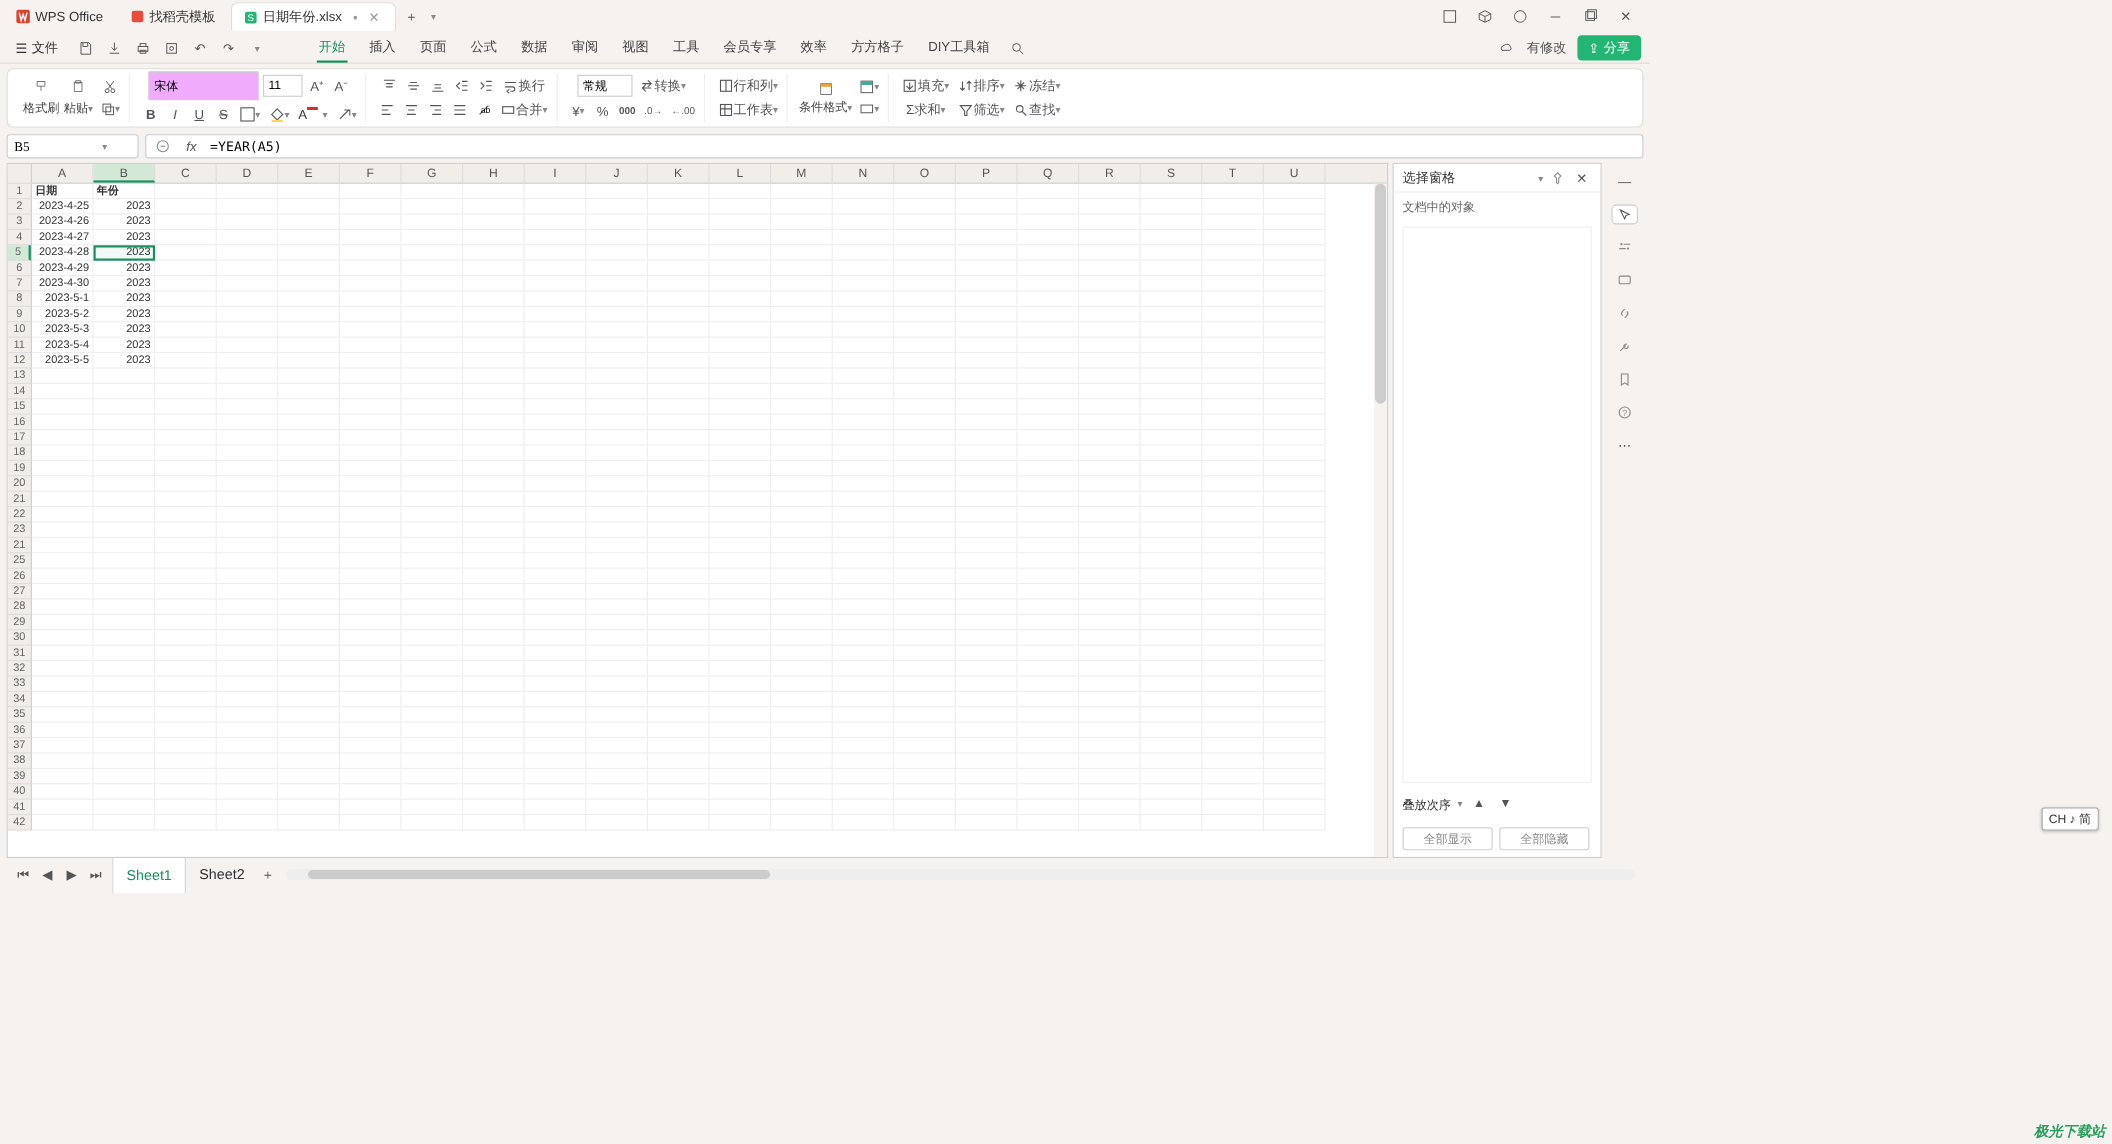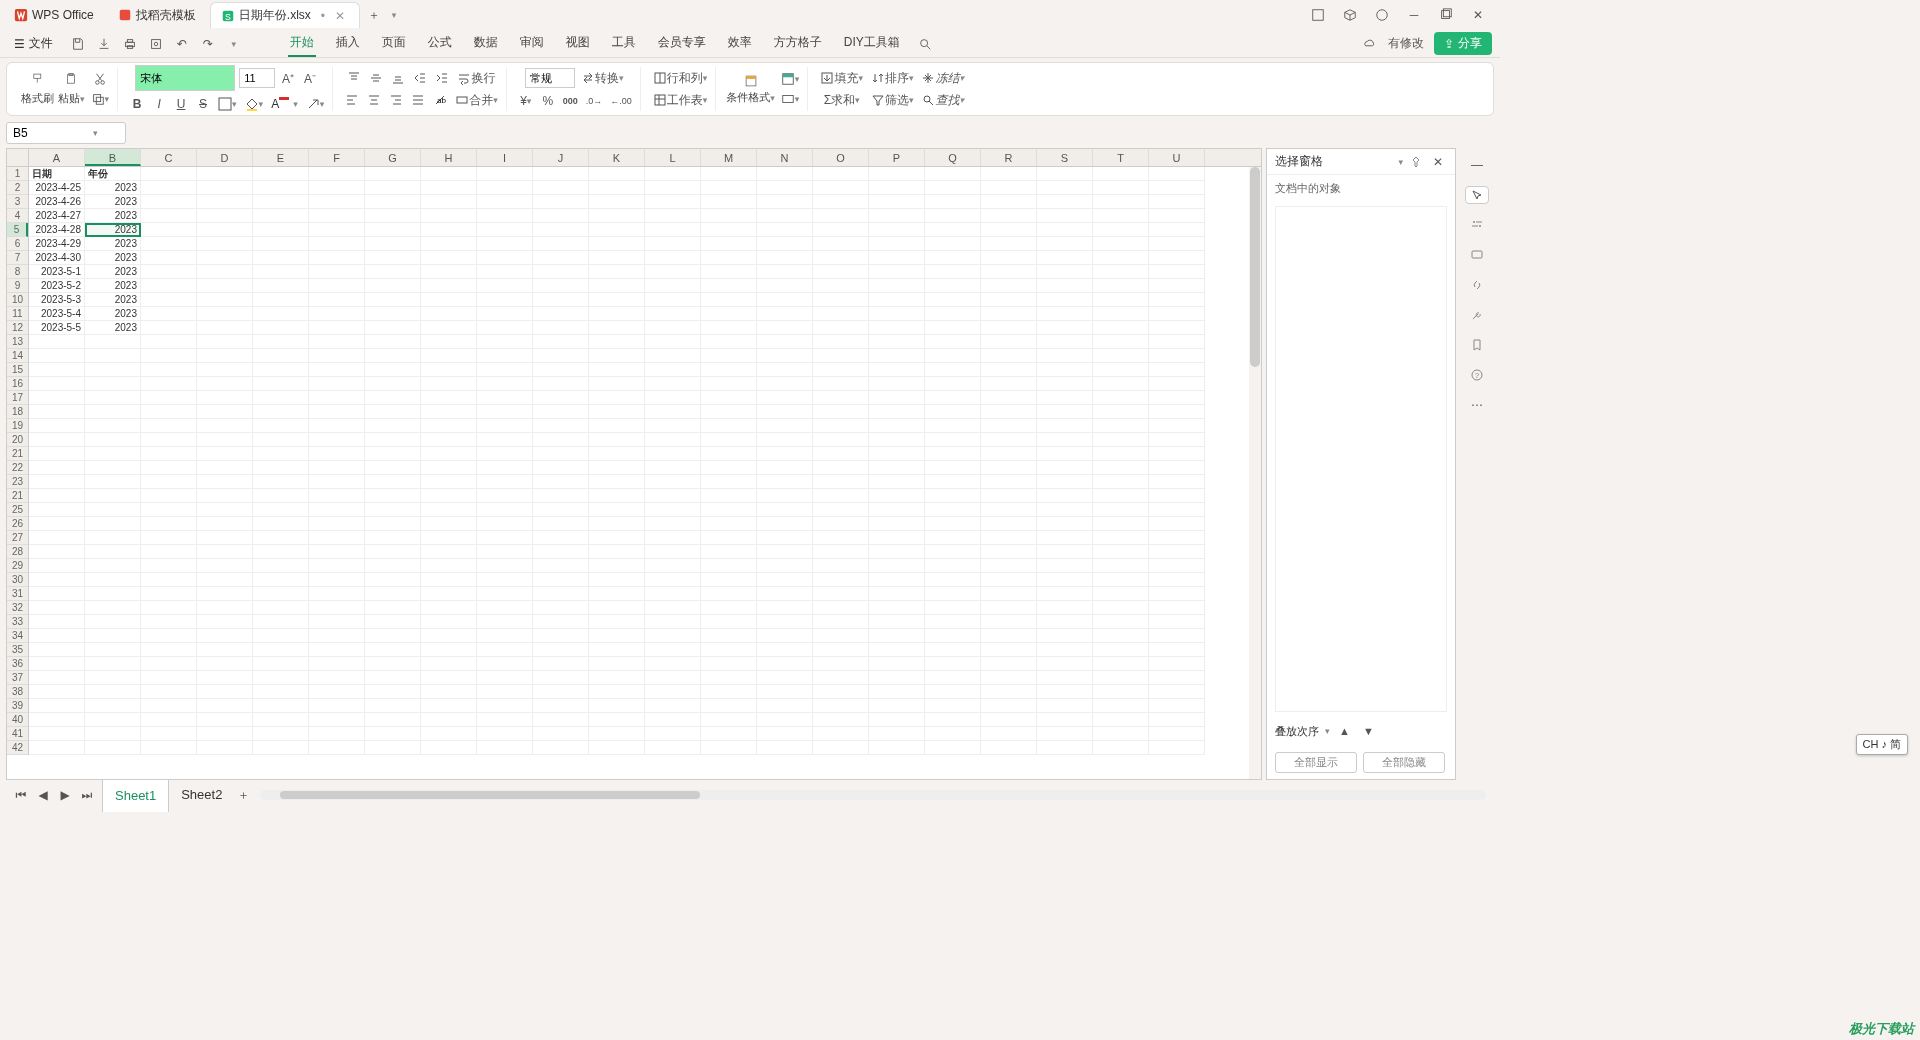--- a/index.html
+++ b/index.html
@@ -27,29 +27,29 @@
 .share-btn { background: #22b573; color: #fff; padding: 3px 10px; border-radius: 4px; display: flex; align-items: center; gap: 4px; }
 
 
 .ribbon { height: 54px; background: #fff; border: 1px solid #e0ddd8; border-radius: 6px; margin: 4px 6px; display: flex; align-items: center; padding: 0 8px; gap: 4px; }
 .rgroup { display: flex; align-items: center; gap: 4px; padding: 0 6px; border-right: 1px solid #eee; height: 44px; }
 .rgroup:last-child { border-right: none; }
 .rcol { display: flex; flex-direction: column; align-items: center; gap: 2px; }
 .rrow { display: flex; gap: 4px; align-items: center; }
 .rbtn { min-width: 18px; height: 18px; color: #555; display: flex; align-items: center; justify-content: center; padding: 0 2px; }
 .rbtn-lg { font-size: 11px; color: #444; }
-.font-select { width: 100px; height: 20px; border: 1px solid #ccc; padding: 12px 4px; font-size: 11px; background: #86efac; }
+.font-select { width: 100px; height: 20px; border: 1px solid #ccc; padding: 12px 4px; font-size: 11px; background: #f0abfc; }
 .size-select { width: 36px; height: 20px; border: 1px solid #ccc; padding: 0 4px; font-size: 11px; background: #fff; }
 .num-select { width: 50px; height: 20px; border: 1px solid #ccc; padding: 0 4px; font-size: 11px; background: #fff; }
 .dd { font-size: 9px; color: #888; }
 
 
 .formula-row { height: 26px; display: flex; align-items: center; margin: 0 6px 2px 6px; gap: 6px; }
 .name-box { width: 120px; height: 22px; border: 1px solid #ccc; background: #fff; display: flex; align-items: center; padding: 0 6px; border-radius: 3px; }
-.name-box input { border: none; outline: none; width: 80px; font-size: 12px; }
+.name-box input { border: none; outline: none; width: 80px; font-size: 12px; font-family: Liberation Serif, serif; }
 .fx-area { flex: 1; height: 22px; border: 1px solid #ccc; background: #fff; display: flex; align-items: center; padding: 0 6px; border-radius: 3px; gap: 8px; }
 .fx-area input { border: none; outline: none; flex: 1; font-size: 12px; font-family: Consolas, monospace; }
 
 
 .main { display: flex; height: 632px; margin: 0 6px; }
 .grid-wrap { flex: 1; background: #fff; border: 1px solid #ccc; position: relative; overflow: hidden; }
 .side-panel { width: 190px; background: #fff; border: 1px solid #ccc; margin-left: 4px; display: flex; flex-direction: column; }
 .side-tools { width: 34px; background: #f5f2ef; margin-left: 4px; display: flex; flex-direction: column; align-items: center; gap: 12px; padding-top: 8px; }
 
 
@@ -493,21 +493,21 @@
           <span class="dd">▾</span>
         </div>
       <div class="rbtn">
           <svg viewBox="0 0 14 14">
             <path d="M2 3 h10 L8 8 v4 h-2 v-4 z" fill="none" stroke="#555"></path>
           </svg>
           <span>筛选</span>
           <span class="dd">▾</span>
         </div>
     </div>
-    <div class="rcol" style="gap:4px;font-style:italic;">
+    <div class="rcol" style="gap:4px;">
       <div class="rbtn">
           <svg viewBox="0 0 14 14">
             <path d="M7 2 v10 M2 7 h10 M4 4 l6 6 M10 4 l-6 6" stroke="#555"></path>
           </svg>
           <span>冻结</span>
           <span class="dd">▾</span>
         </div>
       <div class="rbtn">
           <svg viewBox="0 0 14 14">
             <circle cx="6" cy="6" r="3" fill="none" stroke="#555"></circle>
@@ -517,20 +517,32 @@
           <span class="dd">▾</span>
         </div>
     </div>
   </div>
 </div>
 
 <div class="formula-row">
   <div class="name-box">
     <input value="B5" style="">
     <span class="dd">▾</span>
+  </div>
+  <div class="fx-area">
+    <span class="rbtn">
+        <svg viewBox="0 0 14 14">
+          <circle cx="7" cy="7" r="5" fill="none" stroke="#888"></circle>
+          <line x1="5" y1="7" x2="9" y2="7" stroke="#888"></line>
+        </svg>
+      </span>
+    <span class="rbtn">
+        <i>fx</i>
+      </span>
+    <input value="=YEAR(A5)" style="">
   </div>
 </div>
 
 <div class="main">
   <div class="grid-wrap">
     <div class="colheads" id="colheads">
       <div class="corner"></div>
     <div class="ch">A</div>
         <div class="ch sel">B</div>
         <div class="ch">C</div>

